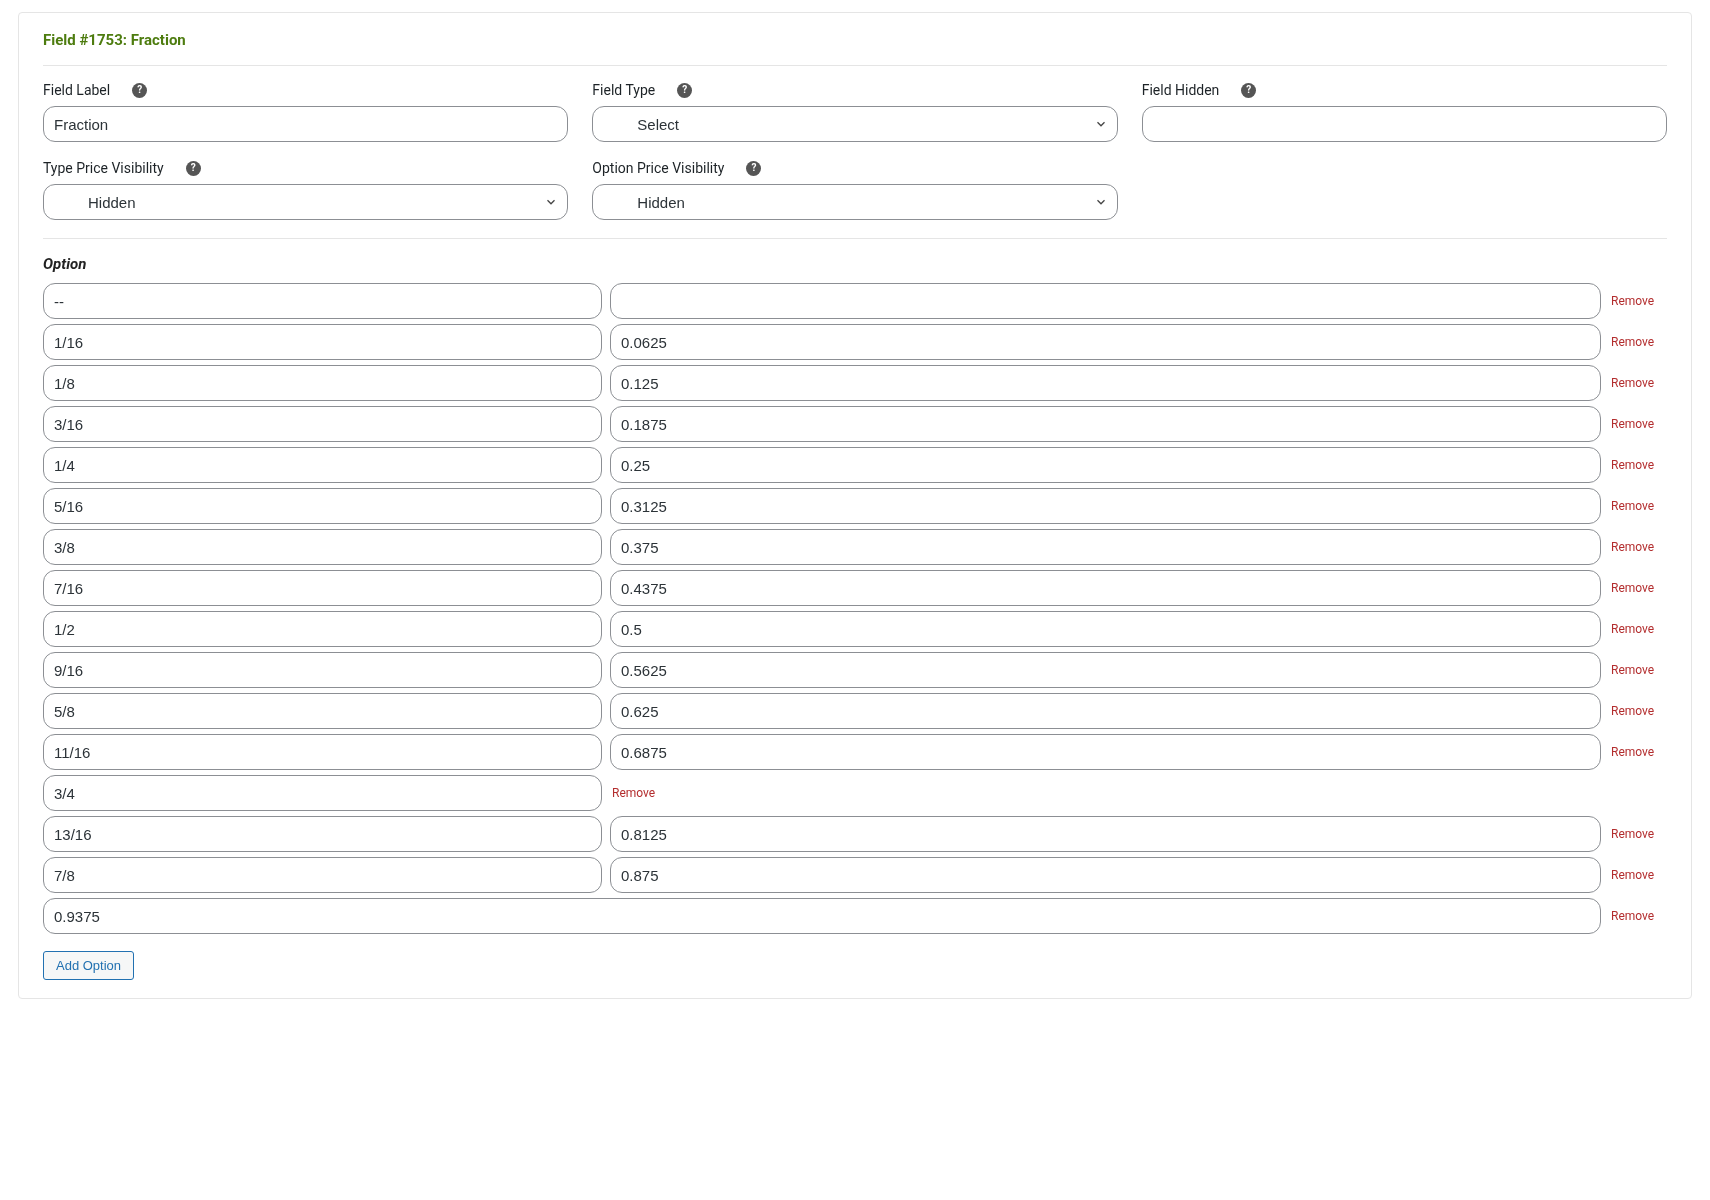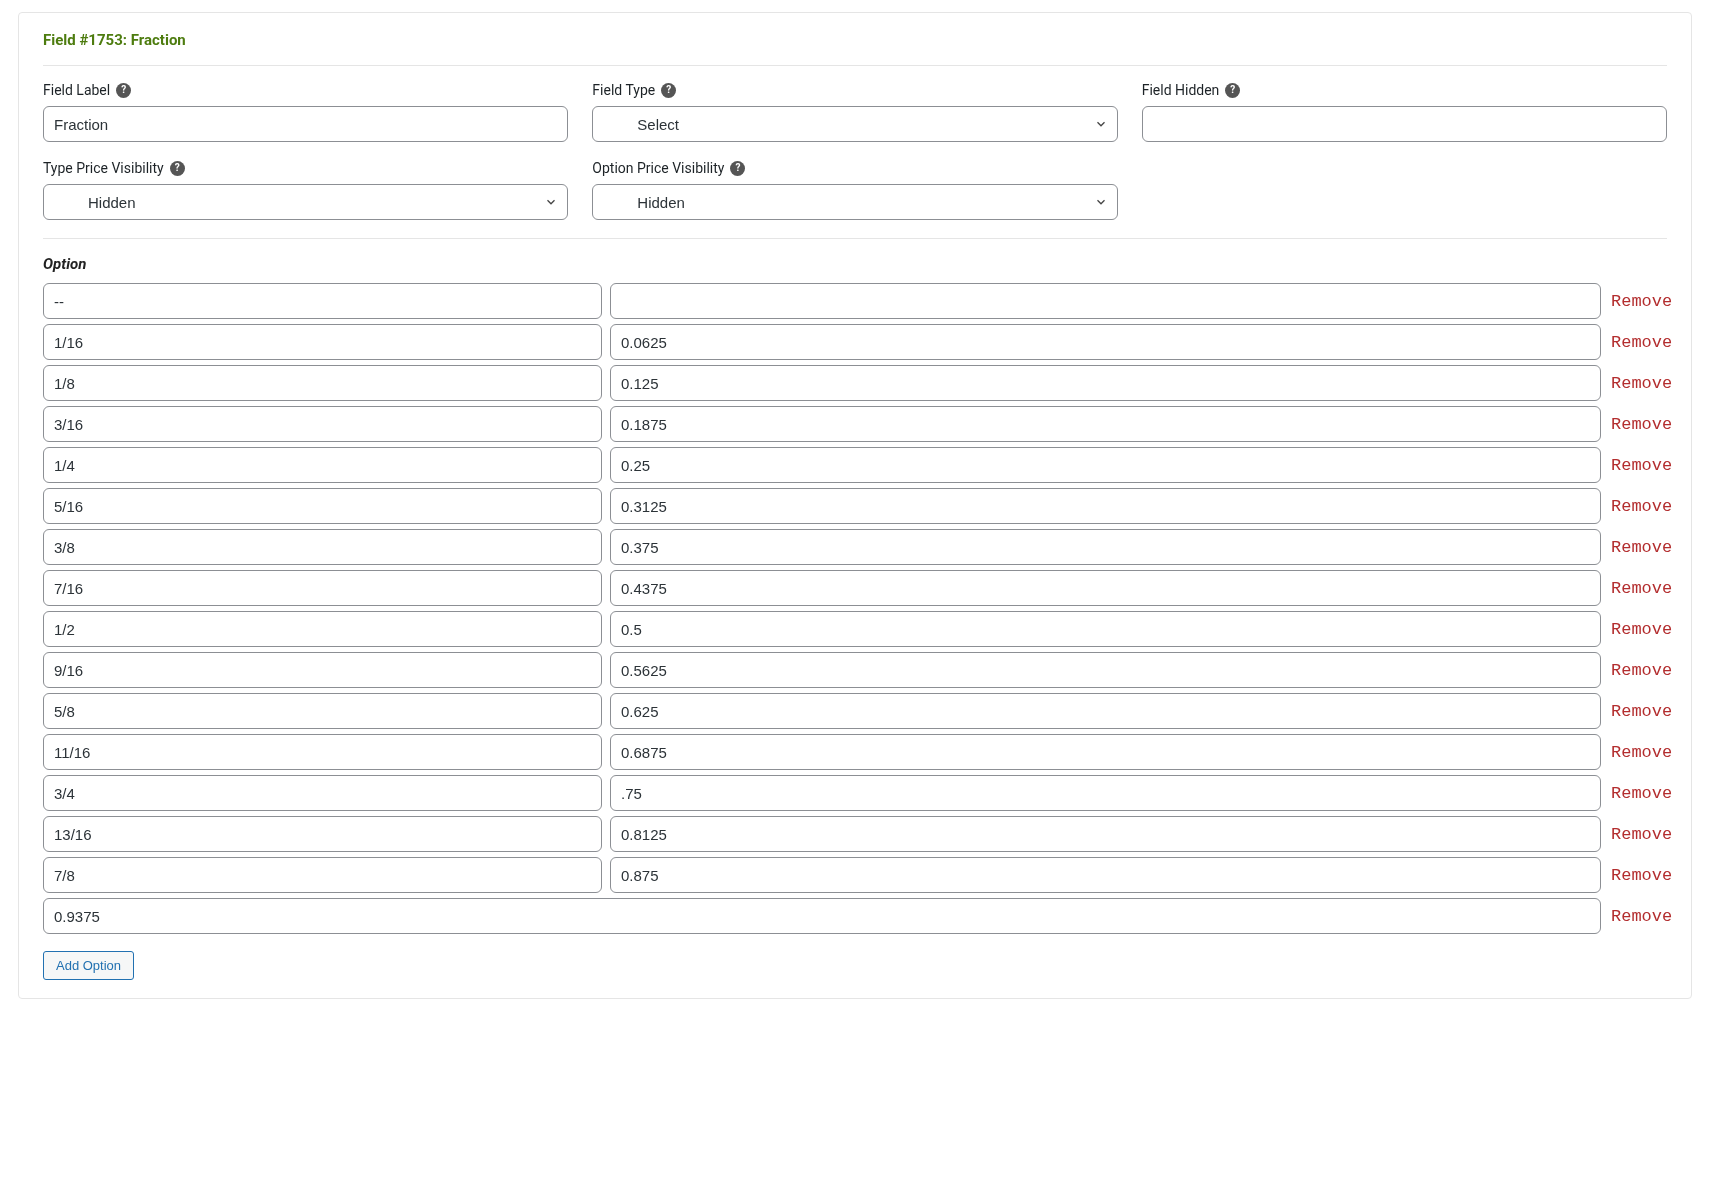--- a/index.html
+++ b/index.html
@@ -31,21 +31,21 @@
       gap: 24px;
       margin-bottom: 18px;
     }
     .col {
       flex: 1;
       min-width: 0;
     }
     .label-row {
       display: flex;
       align-items: center;
-      gap: 6px;
+      gap: 22px;
       margin-bottom: 8px;
       font-size: 14px;
       color: #1d2327;
     }
     .help-icon {
       display: inline-flex;
       align-items: center;
       justify-content: center;
       width: 15px;
       height: 15px;
@@ -54,21 +54,21 @@
       color: #fff;
       font-size: 10px;
       font-weight: 700;
       line-height: 1;
     }
     .text-input,
     .select {
       width: 100%;
       height: 36px;
       border: 1px solid #8c8f94;
-      border-radius: 6px;
+      border-radius: 12px;
       padding: 0 10px;
       font-size: 15px;
       color: #2c3338;
       background: #fff;
     }
     .select-wrap {
       position: relative;
       width: 100%;
     }
     .select {
@@ -103,27 +103,26 @@
       margin-bottom: 5px;
     }
     .option-row .opt-input {
       width: 559px;
     }
     .option-row .price-input {
       flex: 1;
     }
     .remove-link {
       color: #b32d2e;
-      font-size: 17px;
+      font-size: 12px;
       text-decoration: none;
       cursor: pointer;
       width: 58px;
       text-align: left;
       padding-left: 2px;
-      font-family: Liberation Mono, monospace;
     }
     .add-option-btn {
       margin-top: 12px;
       display: inline-block;
       border: 1px solid #2271b1;
       color: #2271b1;
       background: #f6f7f7;
       padding: 6px 12px;
       border-radius: 3px;
       font-size: 13px;
@@ -274,21 +273,20 @@
         <input type="text" class="text-input price-input" value="0.625" style="">
         <a class="remove-link">Remove</a>
       </div>
       <div class="option-row">
         <input type="text" class="text-input opt-input" value="11/16" style="">
         <input type="text" class="text-input price-input" value="0.6875" style="">
         <a class="remove-link">Remove</a>
       </div>
       <div class="option-row">
         <input type="text" class="text-input opt-input" value="3/4" style="">
-        <input type="text" class="text-input price-input" value=".75" style="">
         <a class="remove-link">Remove</a>
       </div>
       <div class="option-row">
         <input type="text" class="text-input opt-input" value="13/16" style="">
         <input type="text" class="text-input price-input" value="0.8125" style="">
         <a class="remove-link">Remove</a>
       </div>
       <div class="option-row">
         <input type="text" class="text-input opt-input" value="7/8" style="">
         <input type="text" class="text-input price-input" value="0.875" style="">

